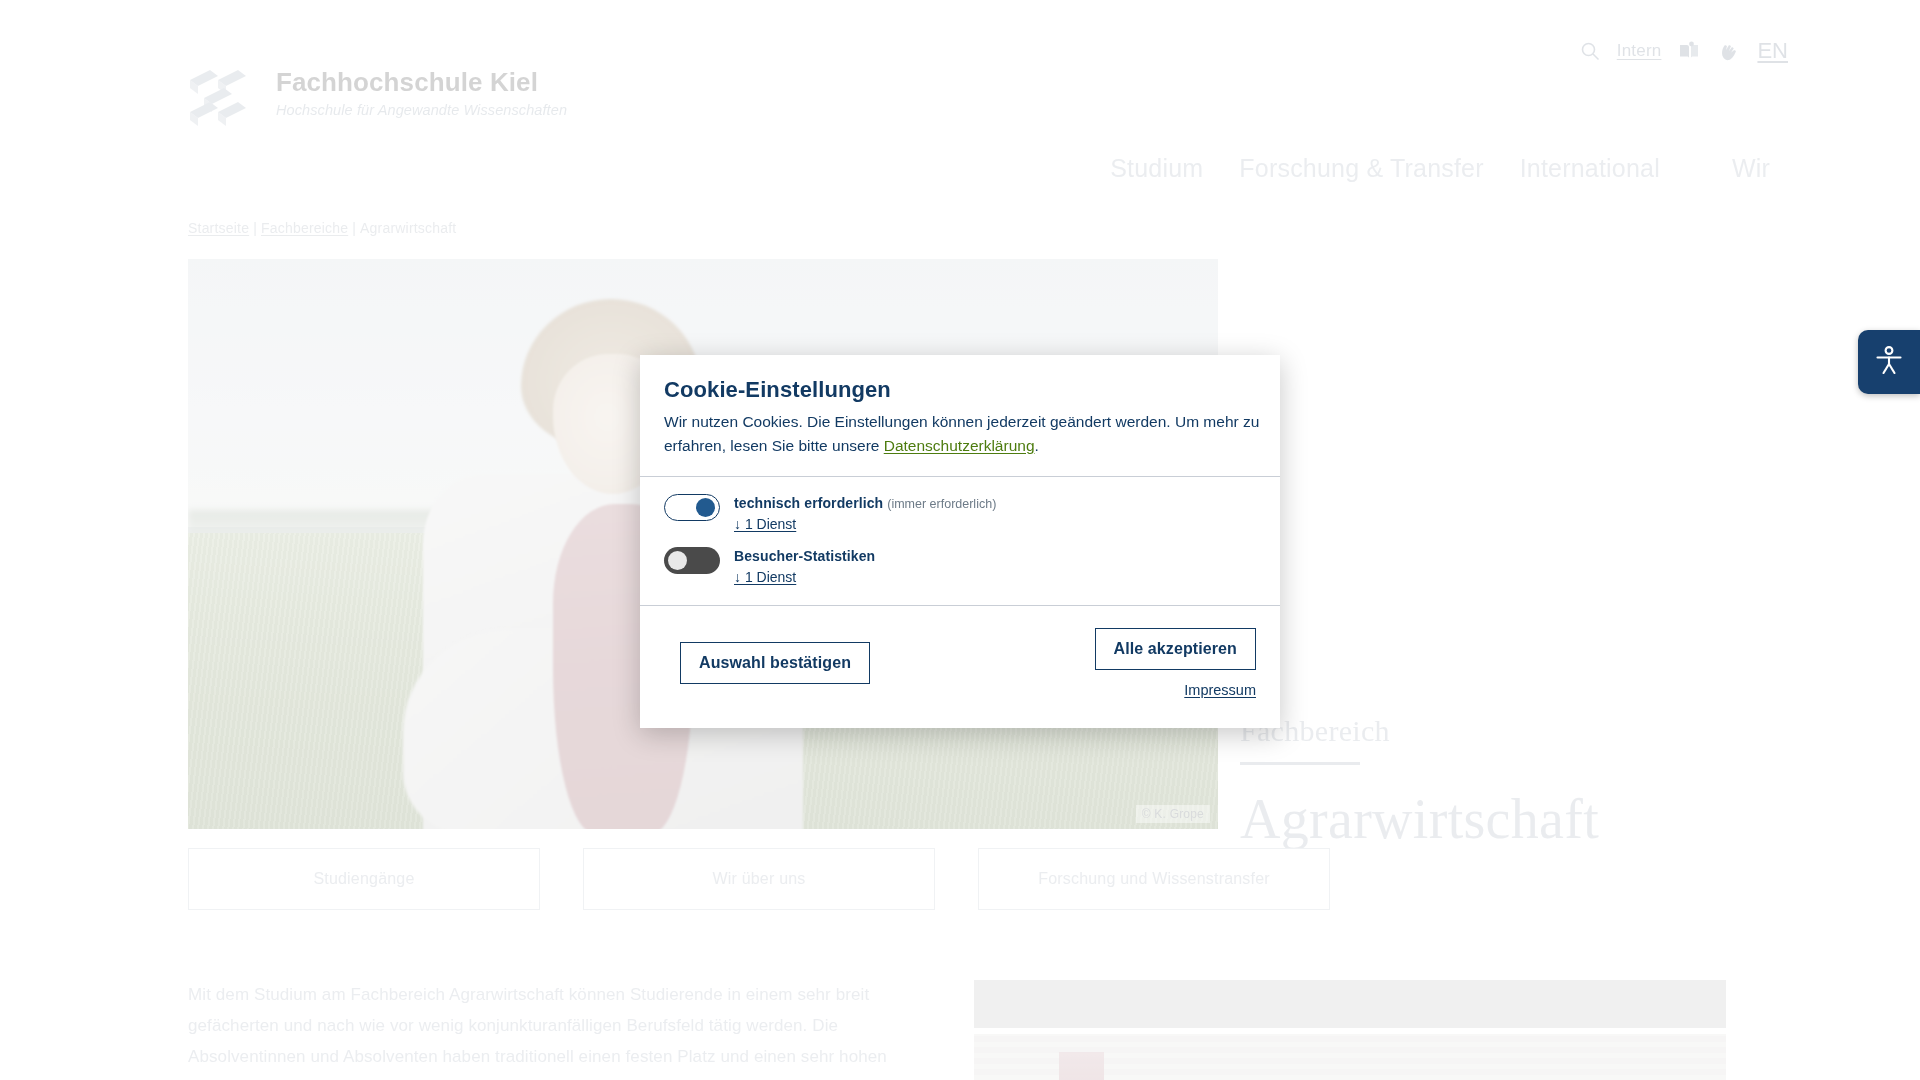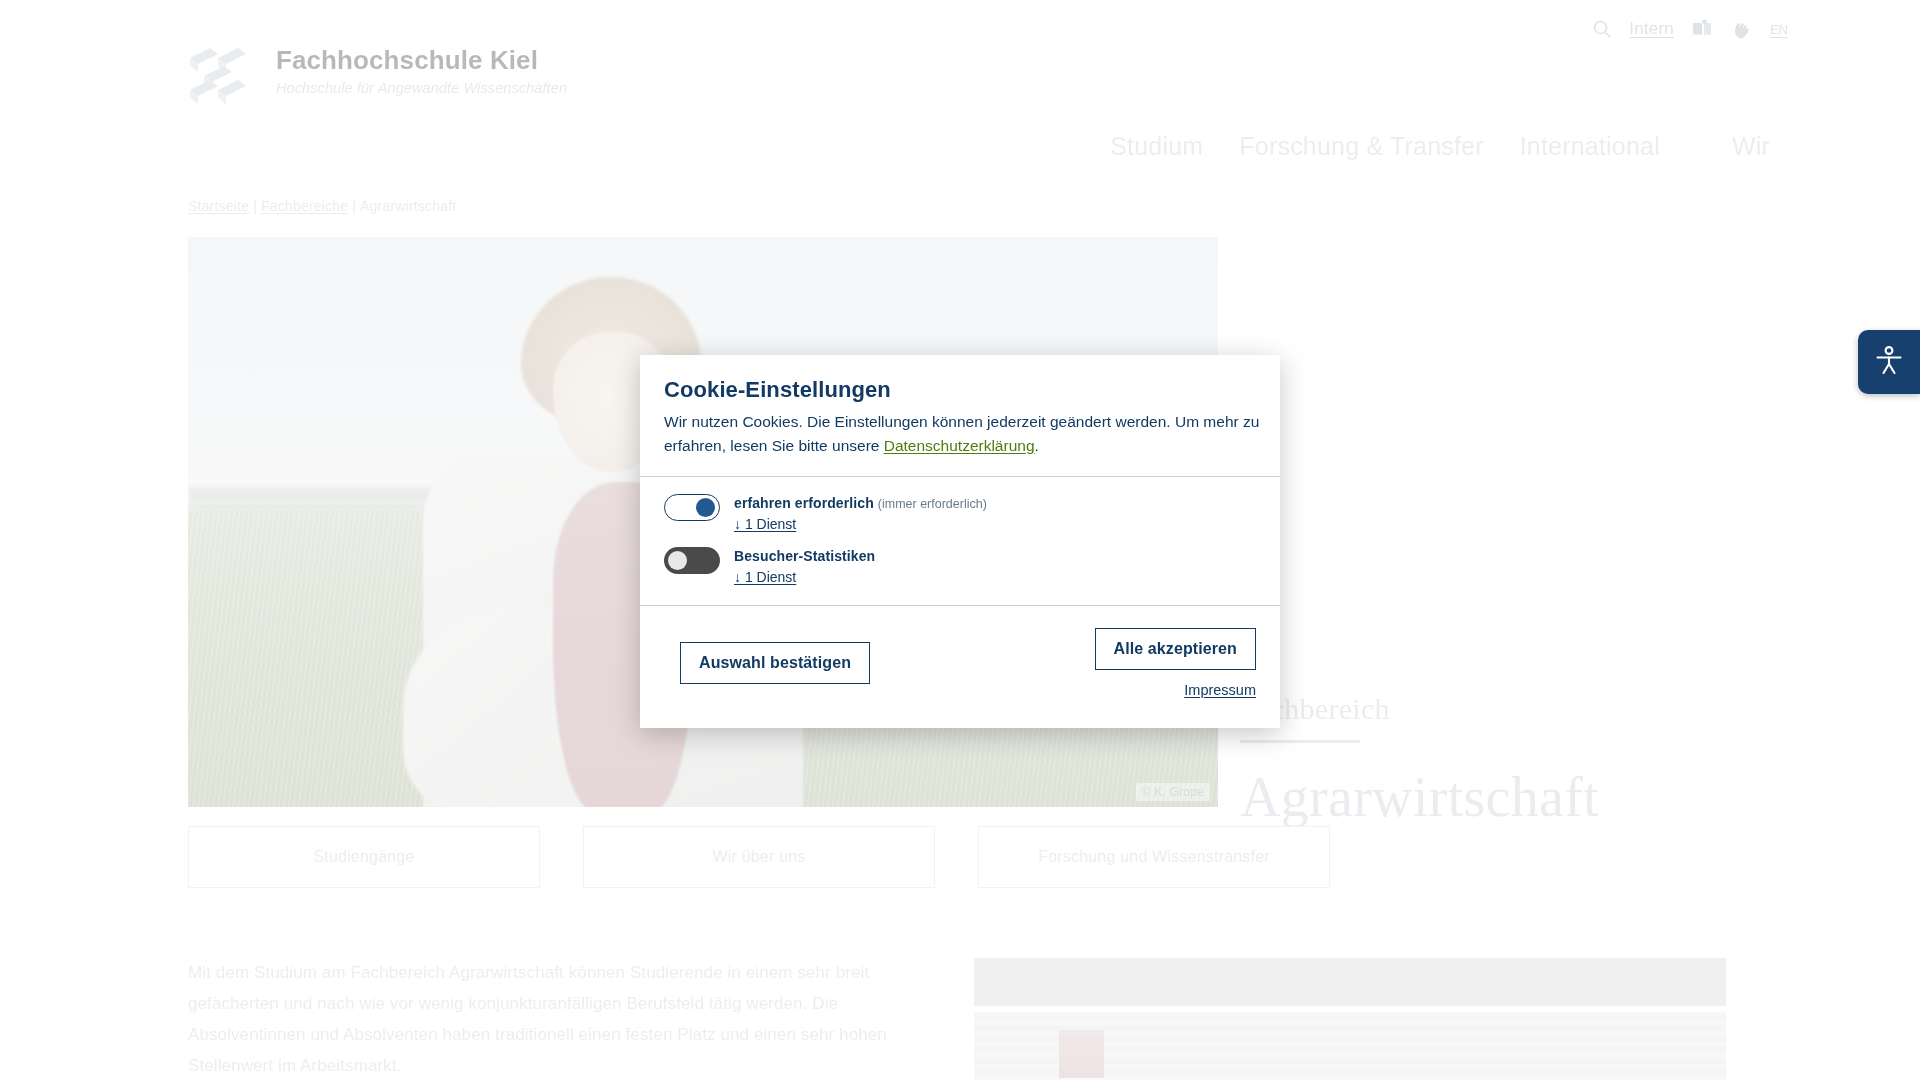--- a/index.html
+++ b/index.html
@@ -9,48 +9,49 @@
     overflow: hidden;
     background: #ffffff;
     font-family: "Liberation Sans", "DejaVu Sans", sans-serif;
   }
 
   
   #page {
     position: absolute; inset: 0;
     opacity: 0.30;
     filter: saturate(0.55);
+    margin-top: 22px;
   }
 
   
   .utility-bar {
     position: absolute; top: 0; left: 0; right: 0; height: 58px;
     display: flex; align-items: center; justify-content: flex-end;
     padding-right: 132px; gap: 17px;
     color: #8fa3bd;
   }
   .util-icon { display: flex; align-items: center; justify-content: center; }
   .util-link {
     font-size: 17px; color: #8fa3bd; text-decoration: underline;
     text-underline-offset: 3px; letter-spacing: .2px;
   }
   .util-lang {
-    font-size: 13px; color: #8fa3bd; text-decoration: underline;
+    font-size: 22px; color: #8fa3bd; text-decoration: underline;
     text-underline-offset: 3px;
   }
 
   
   .brand {
     position: absolute; left: 188px; top: 42px;
     display: flex; align-items: flex-start; gap: 18px;
   }
   .brand-mark { width: 70px; height: 58px; margin-top: 4px; }
   .brand-text { padding-top: 4px; }
   .brand-title {
-    font-size: 26px; font-weight: 700; color: #0f172a;
+    font-size: 26px; font-weight: 700; color: #737373;
     letter-spacing: .1px; line-height: 1.15;
   }
   .brand-sub {
     font-size: 14.5px; font-style: italic; color: #a9bacd;
     margin-top: 4px; letter-spacing: .1px;
   }
 
   
   .main-nav {
     position: absolute; top: 132px; right: 0; left: 0;
@@ -365,21 +366,21 @@
 
   <div class="cd-divider"></div>
 
   <div class="cd-body">
 
     <div class="cd-row">
       <span class="toggle on">
         <span class="knob"></span>
       </span>
       <span class="cd-labels">
-        <span class="cd-cat" style="display:block"><span>erfahren erforderlich</span> <span class="note">(immer erforderlich)</span></span>
+        <span class="cd-cat" style="display:block"><span>technisch erforderlich</span> <span class="note">(immer erforderlich)</span></span>
         <a class="cd-service" href="#">↓ 1 Dienst</a>
       </span>
     </div>
 
     <div class="cd-row">
       <span class="toggle off">
         <span class="knob"></span>
       </span>
       <span class="cd-labels">
         <span class="cd-cat" style="display:block"><span>Besucher-Statistiken</span></span>

